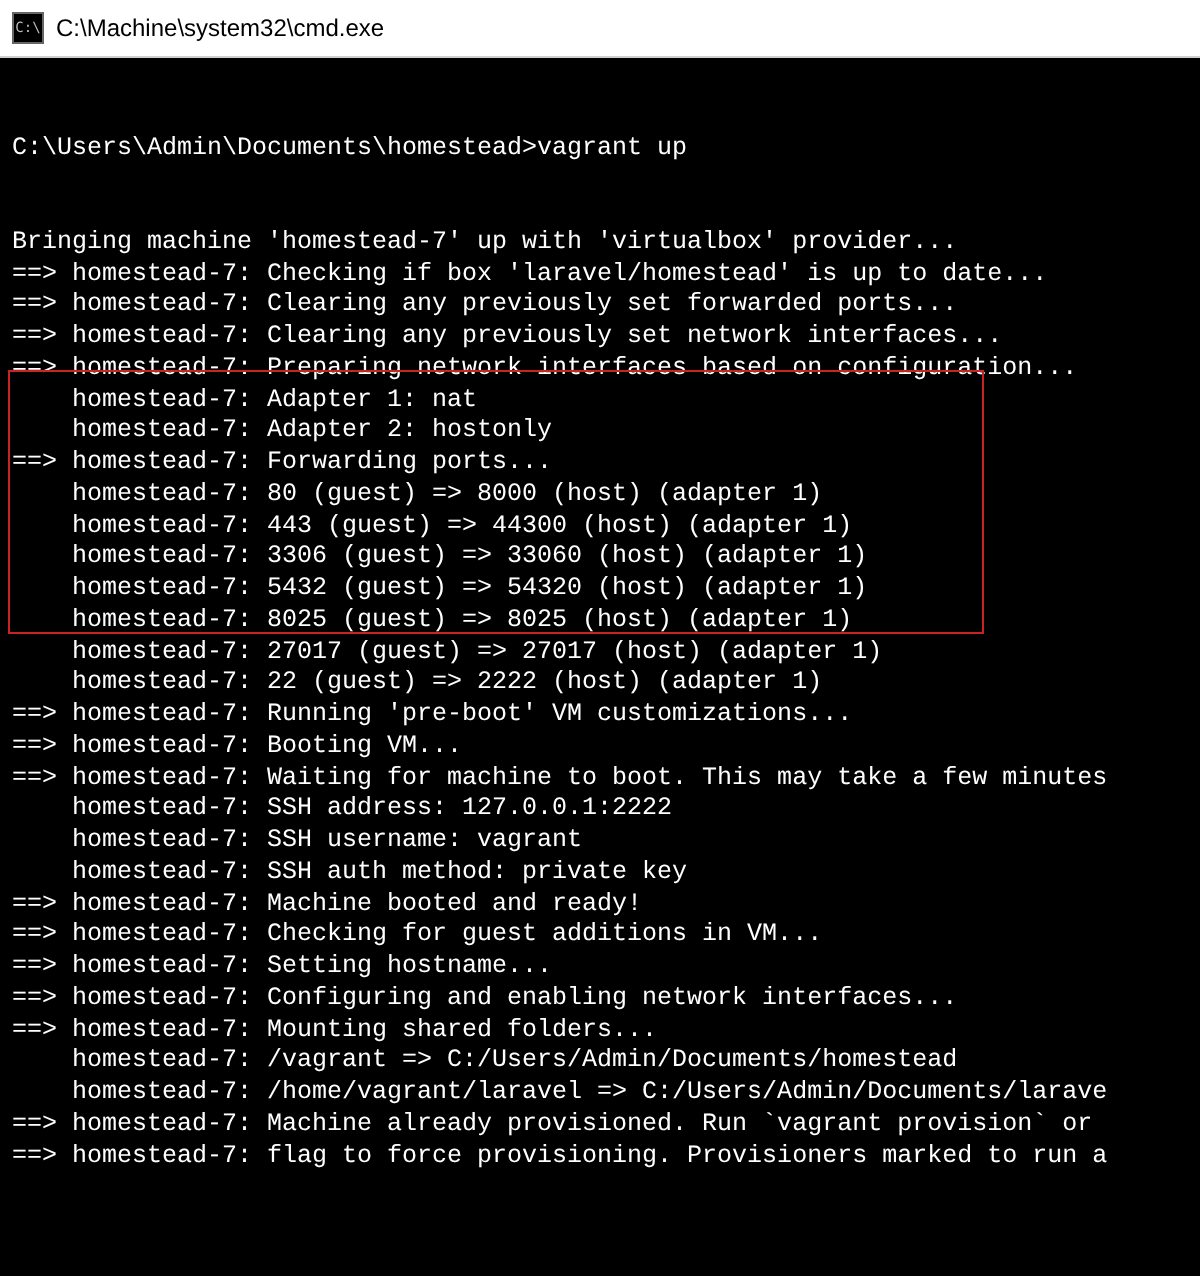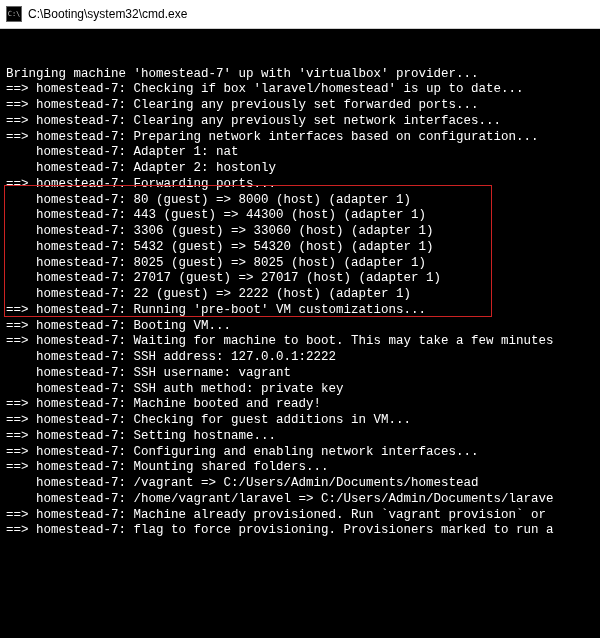--- a/index.html
+++ b/index.html
@@ -65,21 +65,22 @@
     border: 1.5px solid #cc2222;
     pointer-events: none;
   }
 </style>
 </head>
 <body>
 
 <div class="window">
   <div class="titlebar">
     <span class="app-icon">C:\</span>
-    <span>C:\Booting\system32\cmd.exe</span>
+    <span>C:\Machine\system32\cmd.exe</span>
   </div>
   <div class="terminal">
+    <div class="line">C:\Users\Admin\Documents\homestead&gt;vagrant up</div>
     <div id="lines-container"><div class="line">Bringing machine 'homestead-7' up with 'virtualbox' provider...</div><div class="line">==&gt; homestead-7: Checking if box 'laravel/homestead' is up to date...</div><div class="line">==&gt; homestead-7: Clearing any previously set forwarded ports...</div><div class="line">==&gt; homestead-7: Clearing any previously set network interfaces...</div><div class="line">==&gt; homestead-7: Preparing network interfaces based on configuration...</div><div class="line">    homestead-7: Adapter 1: nat</div><div class="line">    homestead-7: Adapter 2: hostonly</div><div class="line">==&gt; homestead-7: Forwarding ports...</div><div class="line">    homestead-7: 80 (guest) =&gt; 8000 (host) (adapter 1)</div><div class="line">    homestead-7: 443 (guest) =&gt; 44300 (host) (adapter 1)</div><div class="line">    homestead-7: 3306 (guest) =&gt; 33060 (host) (adapter 1)</div><div class="line">    homestead-7: 5432 (guest) =&gt; 54320 (host) (adapter 1)</div><div class="line">    homestead-7: 8025 (guest) =&gt; 8025 (host) (adapter 1)</div><div class="line">    homestead-7: 27017 (guest) =&gt; 27017 (host) (adapter 1)</div><div class="line">    homestead-7: 22 (guest) =&gt; 2222 (host) (adapter 1)</div><div class="line">==&gt; homestead-7: Running 'pre-boot' VM customizations...</div><div class="line">==&gt; homestead-7: Booting VM...</div><div class="line">==&gt; homestead-7: Waiting for machine to boot. This may take a few minutes</div><div class="line">    homestead-7: SSH address: 127.0.0.1:2222</div><div class="line">    homestead-7: SSH username: vagrant</div><div class="line">    homestead-7: SSH auth method: private key</div><div class="line">==&gt; homestead-7: Machine booted and ready!</div><div class="line">==&gt; homestead-7: Checking for guest additions in VM...</div><div class="line">==&gt; homestead-7: Setting hostname...</div><div class="line">==&gt; homestead-7: Configuring and enabling network interfaces...</div><div class="line">==&gt; homestead-7: Mounting shared folders...</div><div class="line">    homestead-7: /vagrant =&gt; C:/Users/Admin/Documents/homestead</div><div class="line">    homestead-7: /home/vagrant/laravel =&gt; C:/Users/Admin/Documents/larave</div><div class="line">==&gt; homestead-7: Machine already provisioned. Run `vagrant provision` or </div><div class="line">==&gt; homestead-7: flag to force provisioning. Provisioners marked to run a</div></div>
     <div class="line">&nbsp;</div>
     
     <div class="highlight-box" style="top:156px;left:4px;width:486px;height:130px;"></div>
   </div>
 </div>
 
 </body></html>

